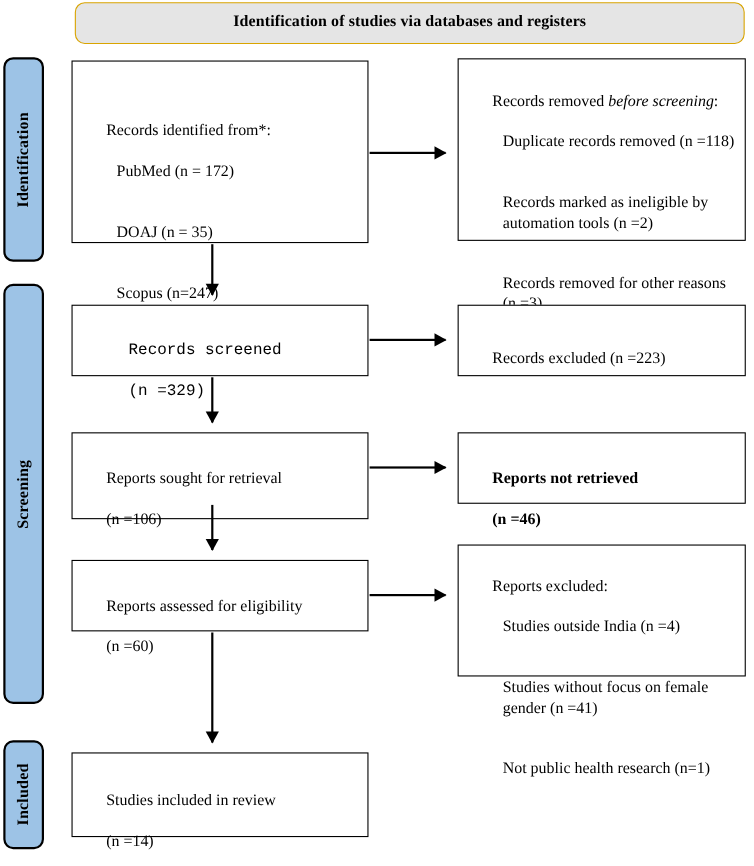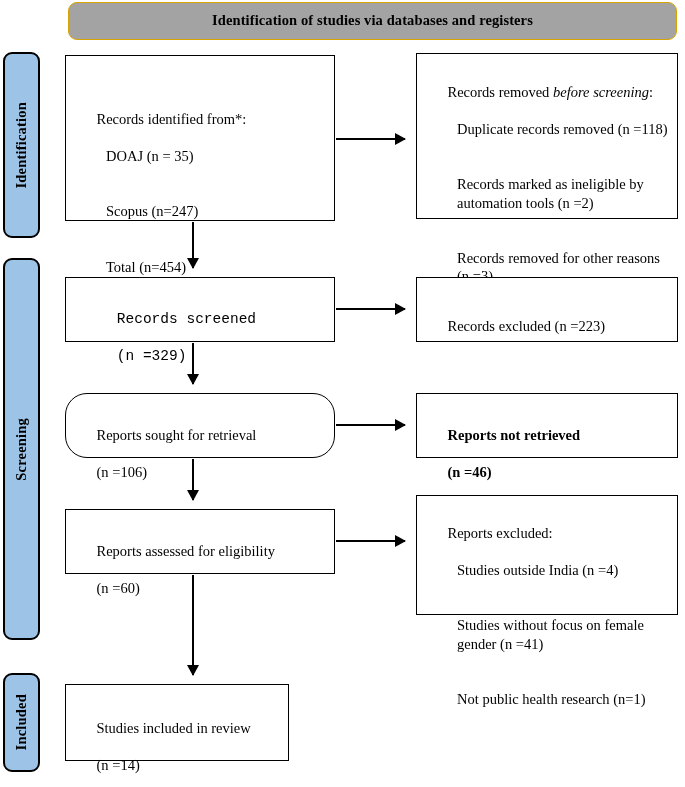--- a/index.html
+++ b/index.html
@@ -16,21 +16,21 @@
     overflow: hidden;
   }
 
   
   .header-banner {
     position: absolute;
     left: 68px;
     top: 2px;
     width: 609px;
     height: 38px;
-    background: #a3a3a3;
+    background: #e5e5e5;
     border: 1.5px solid #D9A400;
     border-radius: 9px;
     box-sizing: border-box;
     display: flex;
     align-items: center;
     justify-content: center;
   }
   .header-banner .title {
     font-size: 14.5px;
     font-weight: bold;
@@ -87,27 +87,27 @@
   }
   .ital { font-style: italic; }
 
   
   #box-records-identified { left: 65px;  top: 55px;  width: 270px; height: 166px; }
   #box-records-identified .box-text { top: 36px; }
 
   #box-records-screened   { left: 65px;  top: 277px; width: 270px; height: 65px; font-family: Liberation Mono, monospace; }
   #box-records-screened .box-text { top: 14px; }
 
-  #box-reports-sought     { left: 65px;  top: 393px; width: 270px; height: 65px; border-radius: 22px; }
+  #box-reports-sought     { left: 65px;  top: 393px; width: 270px; height: 79px; }
   #box-reports-sought .box-text { top: 14px; }
 
   #box-reports-assessed   { left: 65px;  top: 509px; width: 270px; height: 65px; }
   #box-reports-assessed .box-text { top: 14px; }
 
-  #box-studies-included   { left: 65px;  top: 684px; width: 224px; height: 77px; }
+  #box-studies-included   { left: 65px;  top: 684px; width: 270px; height: 77px; }
   #box-studies-included .box-text { top: 16px; }
 
   
   #box-records-removed    { left: 416px; top: 53px;  width: 262px; height: 166px; }
   #box-records-removed .box-text { top: 11px; }
 
   #box-records-excluded   { left: 416px; top: 277px; width: 262px; height: 65px; }
   #box-records-excluded .box-text { top: 21px; }
 
   #box-reports-not-retrieved { left: 416px; top: 393px; width: 262px; height: 65px; }
@@ -171,20 +171,21 @@
 <div class="stage-bar" id="stage-screening">
   <span class="stage-label">Screening</span>
 </div>
 <div class="stage-bar" id="stage-included">
   <span class="stage-label">Included</span>
 </div>
 
 <div class="box" id="box-records-identified">
   <div class="box-text">
     <span>Records identified from*:</span>
+    <span class="ind">PubMed (n = 172)</span>
     <span class="ind">DOAJ (n = 35)</span>
     <span class="ind">Scopus (n=247)</span>
     <span class="ind">Total (n=454)</span>
   </div>
 </div>
 
 <div class="box" id="box-records-removed">
   <div class="box-text">
     <span><span>Records removed </span><span class="ital">before screening</span><span>:</span></span>
     <span class="ind">Duplicate records removed (n =118)</span>

